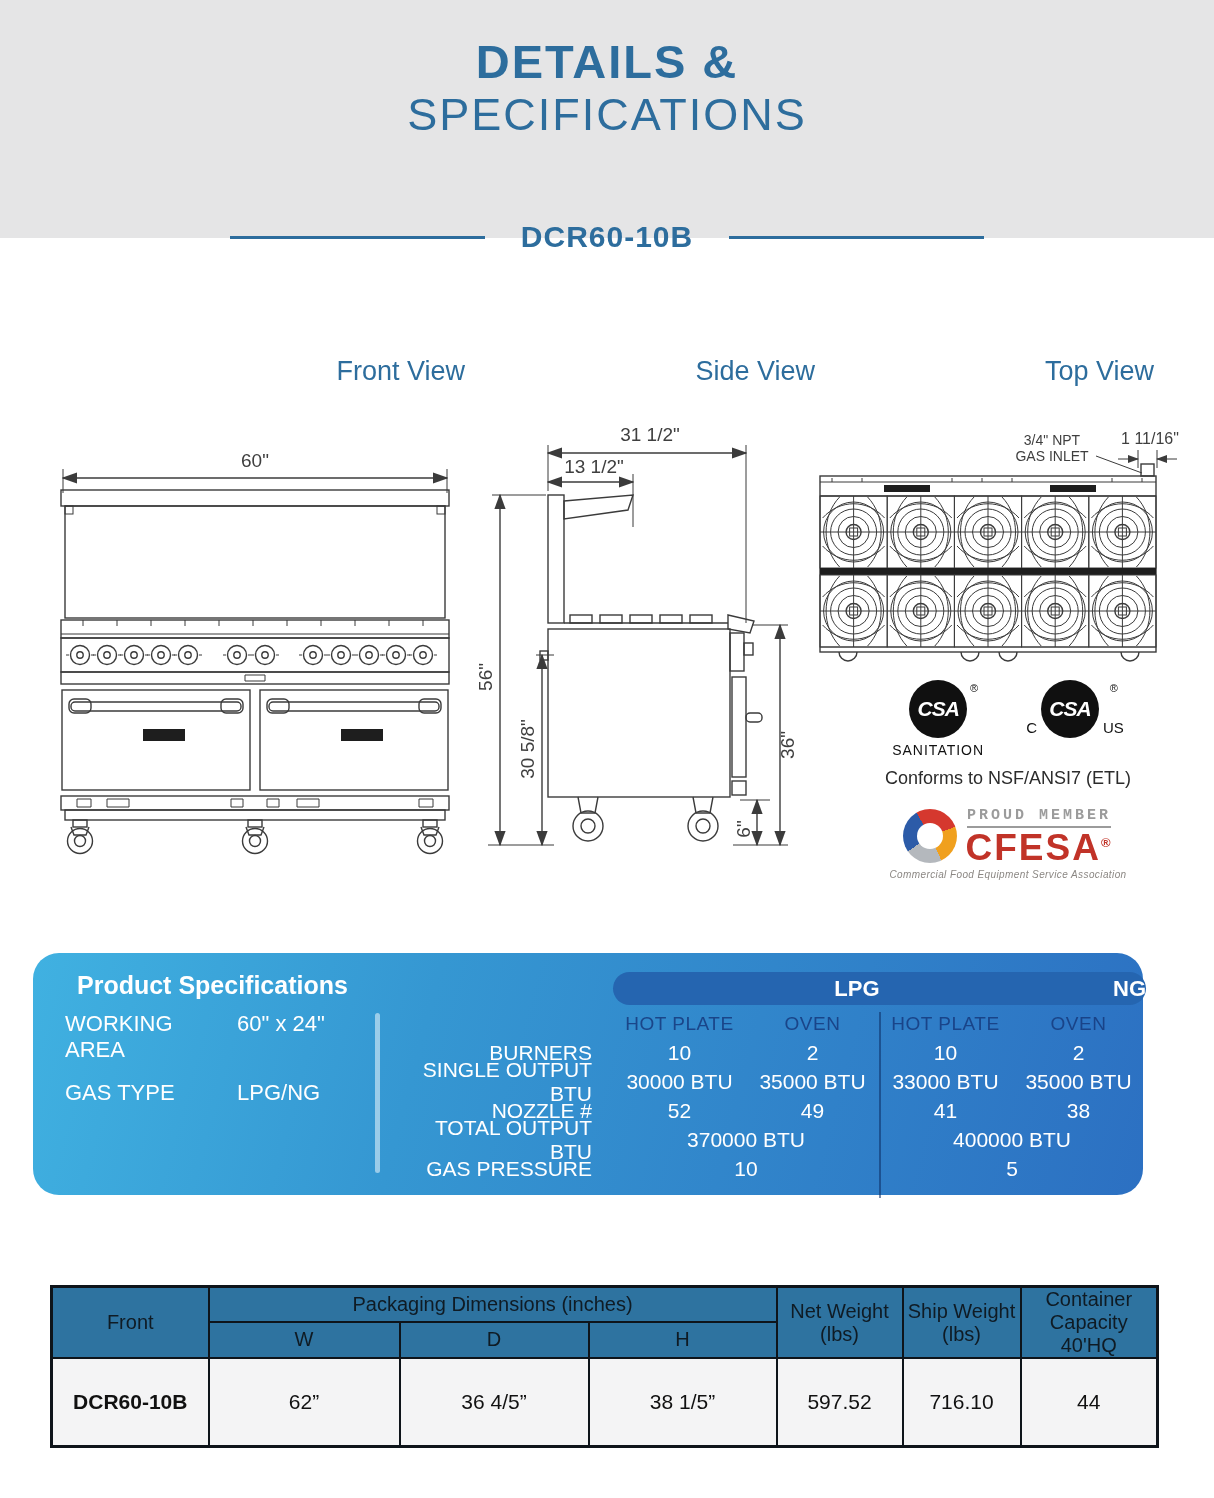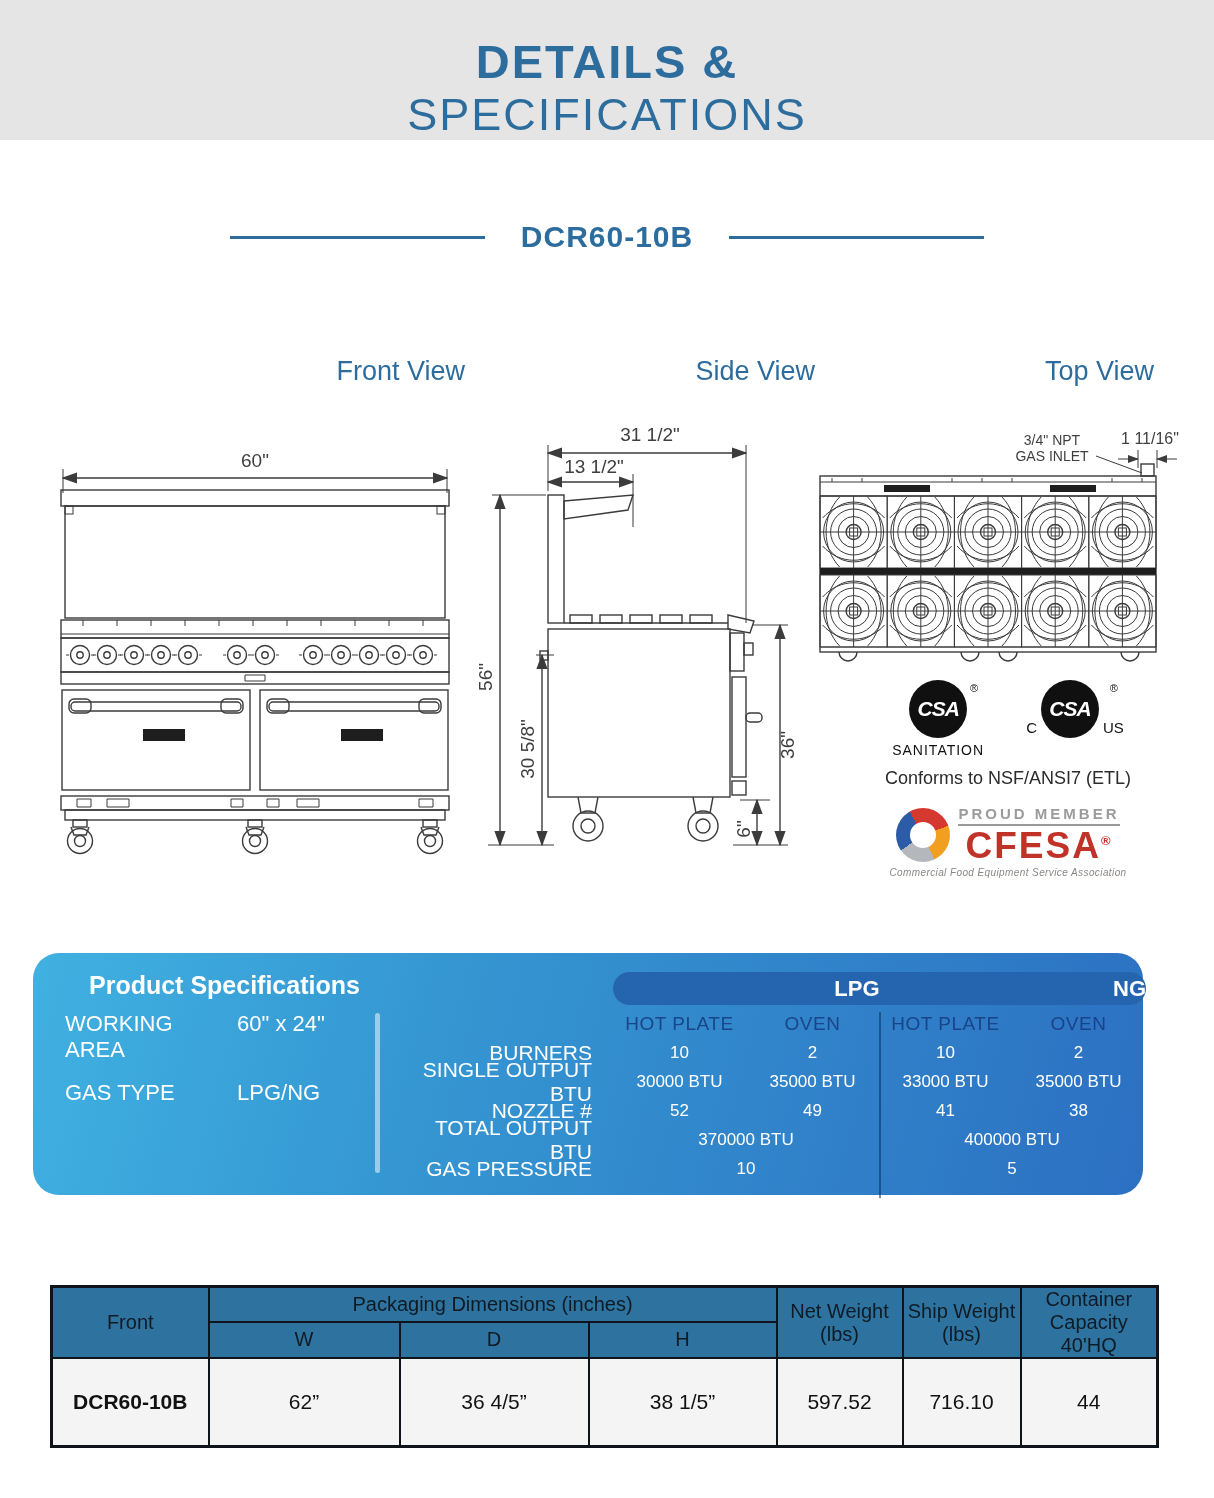--- a/index.html
+++ b/index.html
@@ -3,21 +3,21 @@
 <meta charset="utf-8">
 <style>
   * { margin:0; padding:0; box-sizing:border-box; }
   html,body { background:#ffffff; }
   body {
     width:1214px; height:1498px; position:relative;
     font-family:"Liberation Sans", sans-serif; color:#222;
     overflow:hidden;
   }
   
-  .header-band{ position:absolute; left:0; top:0; width:1214px; height:140px;
+  .header-band{ position:absolute; left:0; top:0; width:1214px; height:238px;
     background:#e5e5e6; text-align:center; }
   .title1{ margin-top:34px; font-size:47px; font-weight:800; letter-spacing:2px; color:#2d6d9d; }
   .title2{ font-size:45px; font-weight:400; letter-spacing:2px; color:#2d6d9d; }
   .model-row{ position:absolute; left:0; top:220px; width:1214px;
     display:flex; align-items:center; justify-content:center; gap:36px; }
   .model-line{ width:255px; height:3px; background:#2d6d9d; }
   .model-name{ font-size:30px; font-weight:700; color:#2d6d9d; letter-spacing:1px; }
   
   .view-title{ position:absolute; top:356px; font-size:27px; font-weight:500;
     color:#2d6d9d; text-align:right; }
@@ -44,44 +44,44 @@
   .conforms{ margin-top:10px; font-size:18px; color:#2b2b2b; }
   .cfesa{ margin-top:16px; display:inline-block; }
   .cfesa-top{ display:flex; align-items:center; justify-content:center; gap:8px; }
   .cfesa-swirl{ position:relative; width:54px; height:54px; border-radius:50%;
     background:conic-gradient(from -30deg, #d5382e 0 100deg, #f0a01e 100deg 185deg,
       #b4b8bd 185deg 265deg, #2c5ba8 265deg 360deg); }
   .cfesa-swirl::after{ content:""; position:absolute; left:14px; top:14px;
     width:26px; height:26px; border-radius:50%; background:#fff; }
   .cfesa-texts{ text-align:center; }
   .cfesa-member{ font-size:15px; font-weight:700; letter-spacing:3px; color:#9b9b9b;
-    border-bottom:2px solid #9b9b9b; padding-bottom:2px; display:inline-block; }
+    border-bottom:2px solid #9b9b9b; padding-bottom:2px; display:inline-block;font-family:Liberation Mono, monospace; }
   .cfesa-name{ font-size:37px; font-weight:800; color:#c13328; letter-spacing:2px;
     line-height:1; margin-top:1px; }
   .cfesa-name sup{ font-size:13px; }
   .cfesa-tag{ margin-top:3px; font-size:10px; font-style:italic; color:#8b8783; letter-spacing:.4px; }
   
   .panel{ position:absolute; left:33px; top:953px; width:1110px; height:242px;
     border-radius:26px;
     background:linear-gradient(105deg, #40b1e1 0%, #3597d2 35%, #2c70c2 100%); }
-  .panel-title{ position:absolute; left:56px; top:18px; font-size:25px; font-weight:700; color:#fff;text-align:center; }
+  .panel-title{ position:absolute; left:44px; top:18px; font-size:25px; font-weight:700; color:#fff;text-align:center; }
   .info-rows{ position:absolute; left:32px; top:58px; display:grid;
     grid-template-columns:150px auto; column-gap:22px; row-gap:17px;
     font-size:22px; color:#fff; }
   .info-label{ text-align:left; }
   .v-divider{ position:absolute; left:342px; top:60px; width:5px; height:160px;
     background:rgba(255,255,255,.5); border-radius:3px; }
   .spec-right{ position:absolute; left:365px; top:19px; width:748px; color:#fff; }
   .srow{ display:flex; align-items:center; height:29px; }
   .srow.pillrow{ height:33px; margin-bottom:4px; }
   .slabel{ width:194px; text-align:right; margin-right:21px; font-size:21px; }
   .pill{ width:533px; height:33px; border-radius:17px; background:#2565b0;
     display:flex; align-items:center; }
   .pill-half{ width:50%; text-align:right; font-size:22px; font-weight:700; }
-  .cell{ width:133px; text-align:center; font-size:17px; }
+  .cell{ width:133px; text-align:center; font-size:21px; }
   .cell.wide{ width:266px; }
   .subhead .cell{ font-size:19px; color:rgba(23,62,130,.9); letter-spacing:.5px; }
   .group-divider{ position:absolute; left:481px; top:40px; width:2px; height:186px;
     background:rgba(13,46,101,.55); }
   
   .pkg-table{ position:absolute; left:50px; top:1285px; width:1106px;
     border-collapse:collapse; table-layout:fixed; }
   .pkg-table td,.pkg-table th{ border:2px solid #0e141a; font-weight:400; }
   .pkg-table{ border:3px solid #0e141a; }
   .pkg-table .hdr{ background:#2e73a0; color:#0f1b24; font-size:20px; text-align:center; }

